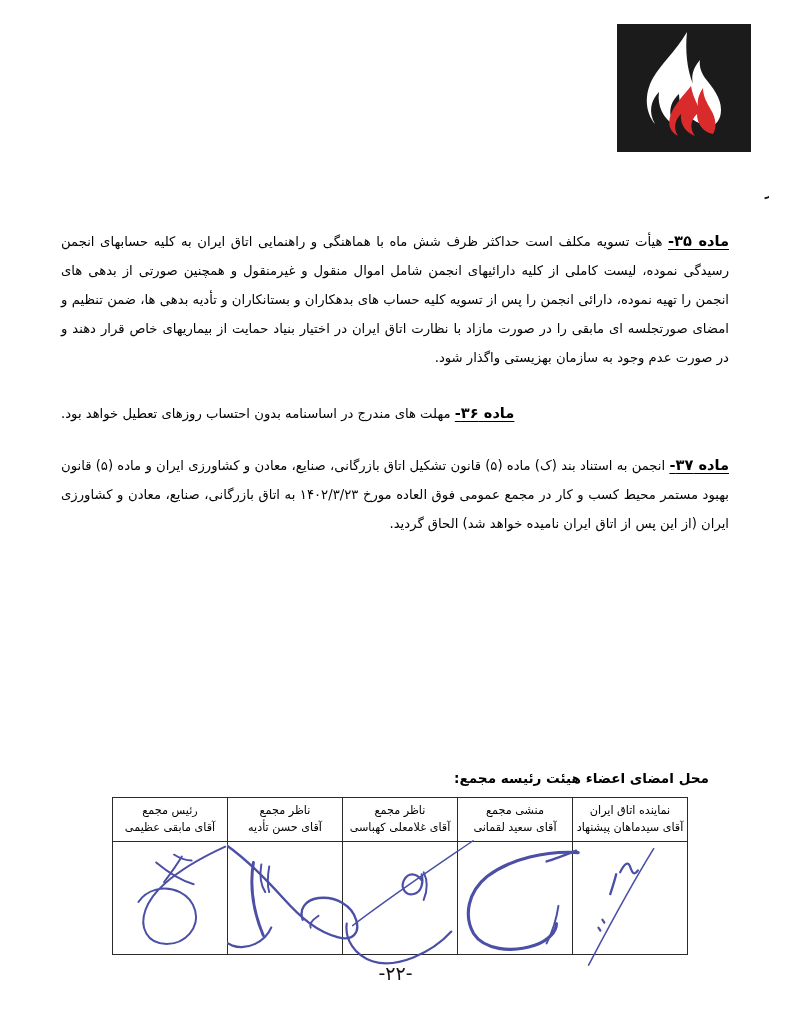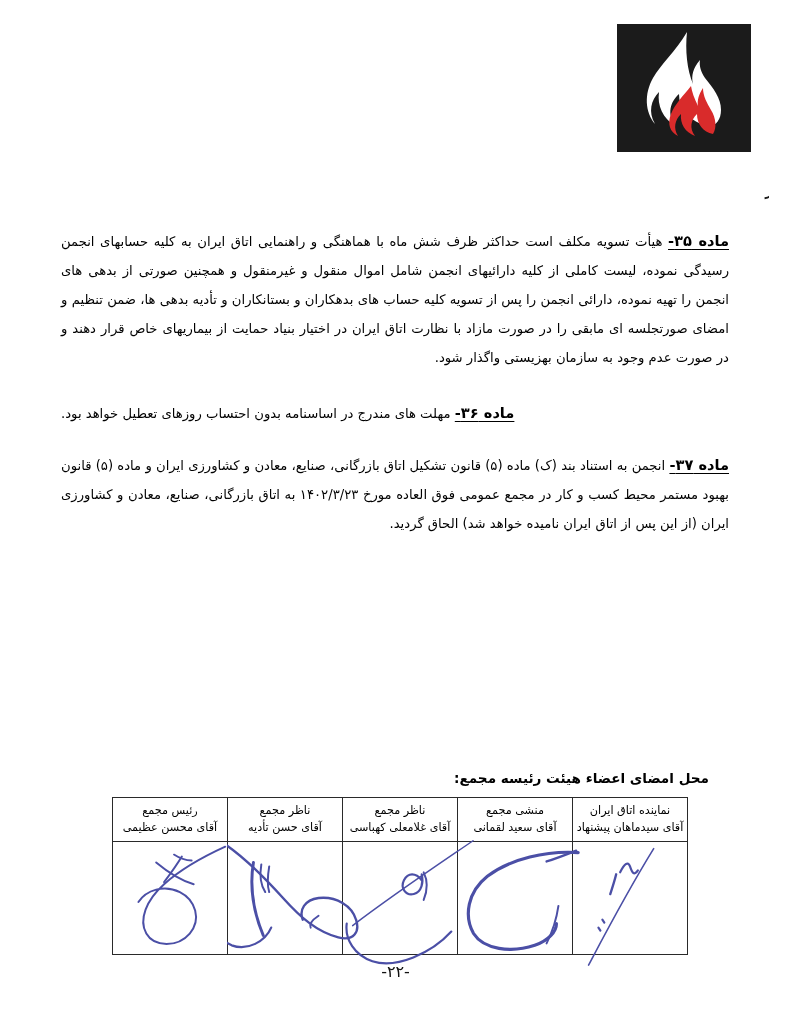--- a/index.html
+++ b/index.html
@@ -136,21 +136,21 @@
     pointer-events: none;
   }
 
   
   .page-number {
     position: absolute;
     top: 962px;
     left: 0;
     right: 0;
     text-align: center;
-    font-size: 16px;
+    font-size: 19px;
     color: #111111;
     letter-spacing: 1px;
   }
 </style>
 </head>
 <body>
 
 <div class="page">
 
   <div class="logo-block">
@@ -214,21 +214,21 @@
         <th>
           <span class="role-line">ناظر مجمع</span>
           <span class="name-line">آقای غلامعلی کهباسی</span>
         </th>
         <th>
           <span class="role-line">ناظر مجمع</span>
           <span class="name-line">آقای حسن تأدیه</span>
         </th>
         <th>
           <span class="role-line">رئیس مجمع</span>
-          <span class="name-line">آقای محسن عظیمی</span>
+          <span class="name-line">آقای مابقی عظیمی</span>
         </th>
       </tr>
     </thead>
     <tbody>
       <tr>
 
         <td class="sig-cell">
           <svg class="sig-ink" viewBox="0 0 152 140" xmlns="http://www.w3.org/2000/svg">
             <g fill="none" stroke="#4b4fa6" stroke-linecap="round" stroke-linejoin="round">
               <path d="M34 138 C52 104 74 62 100 20" stroke-width="1.6"></path>

